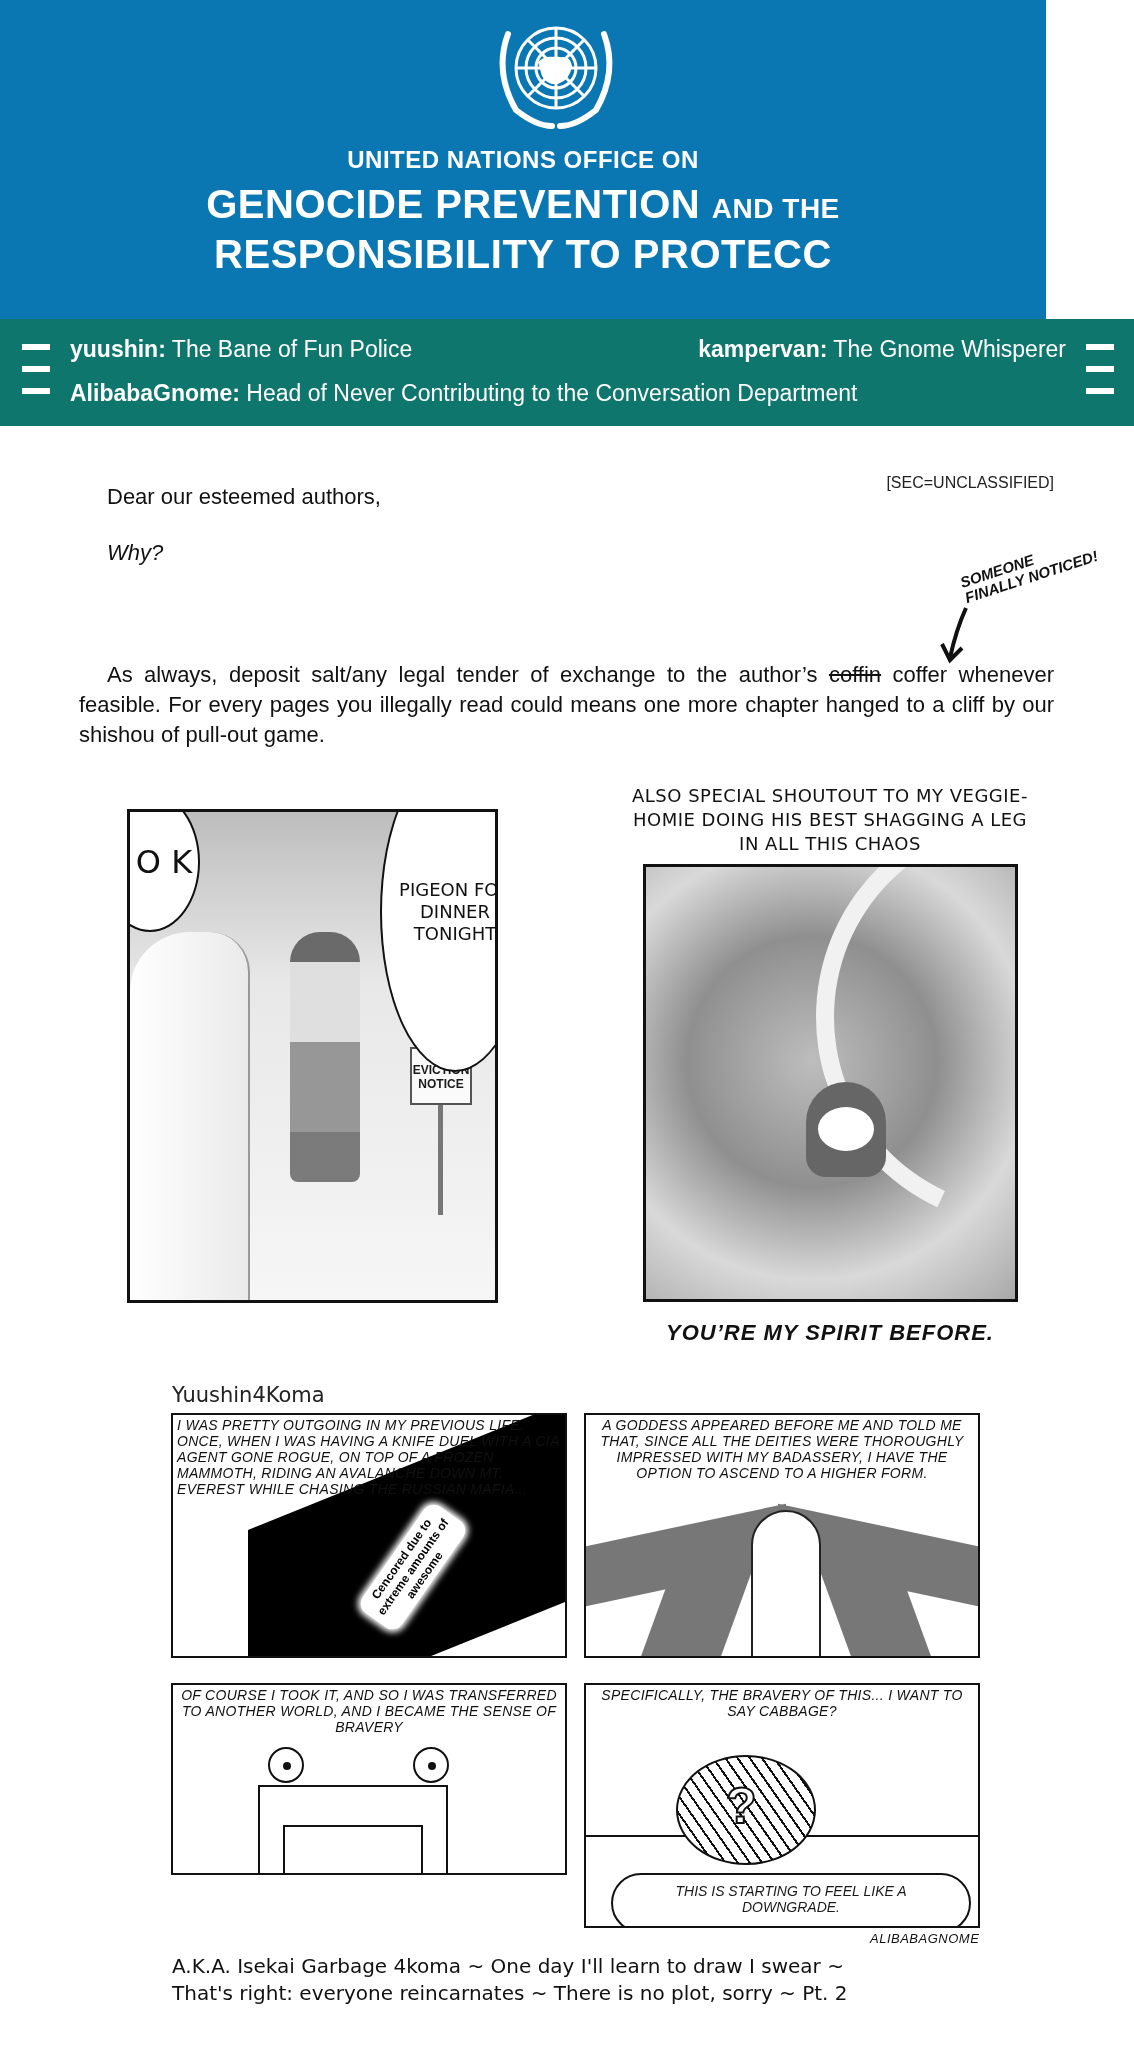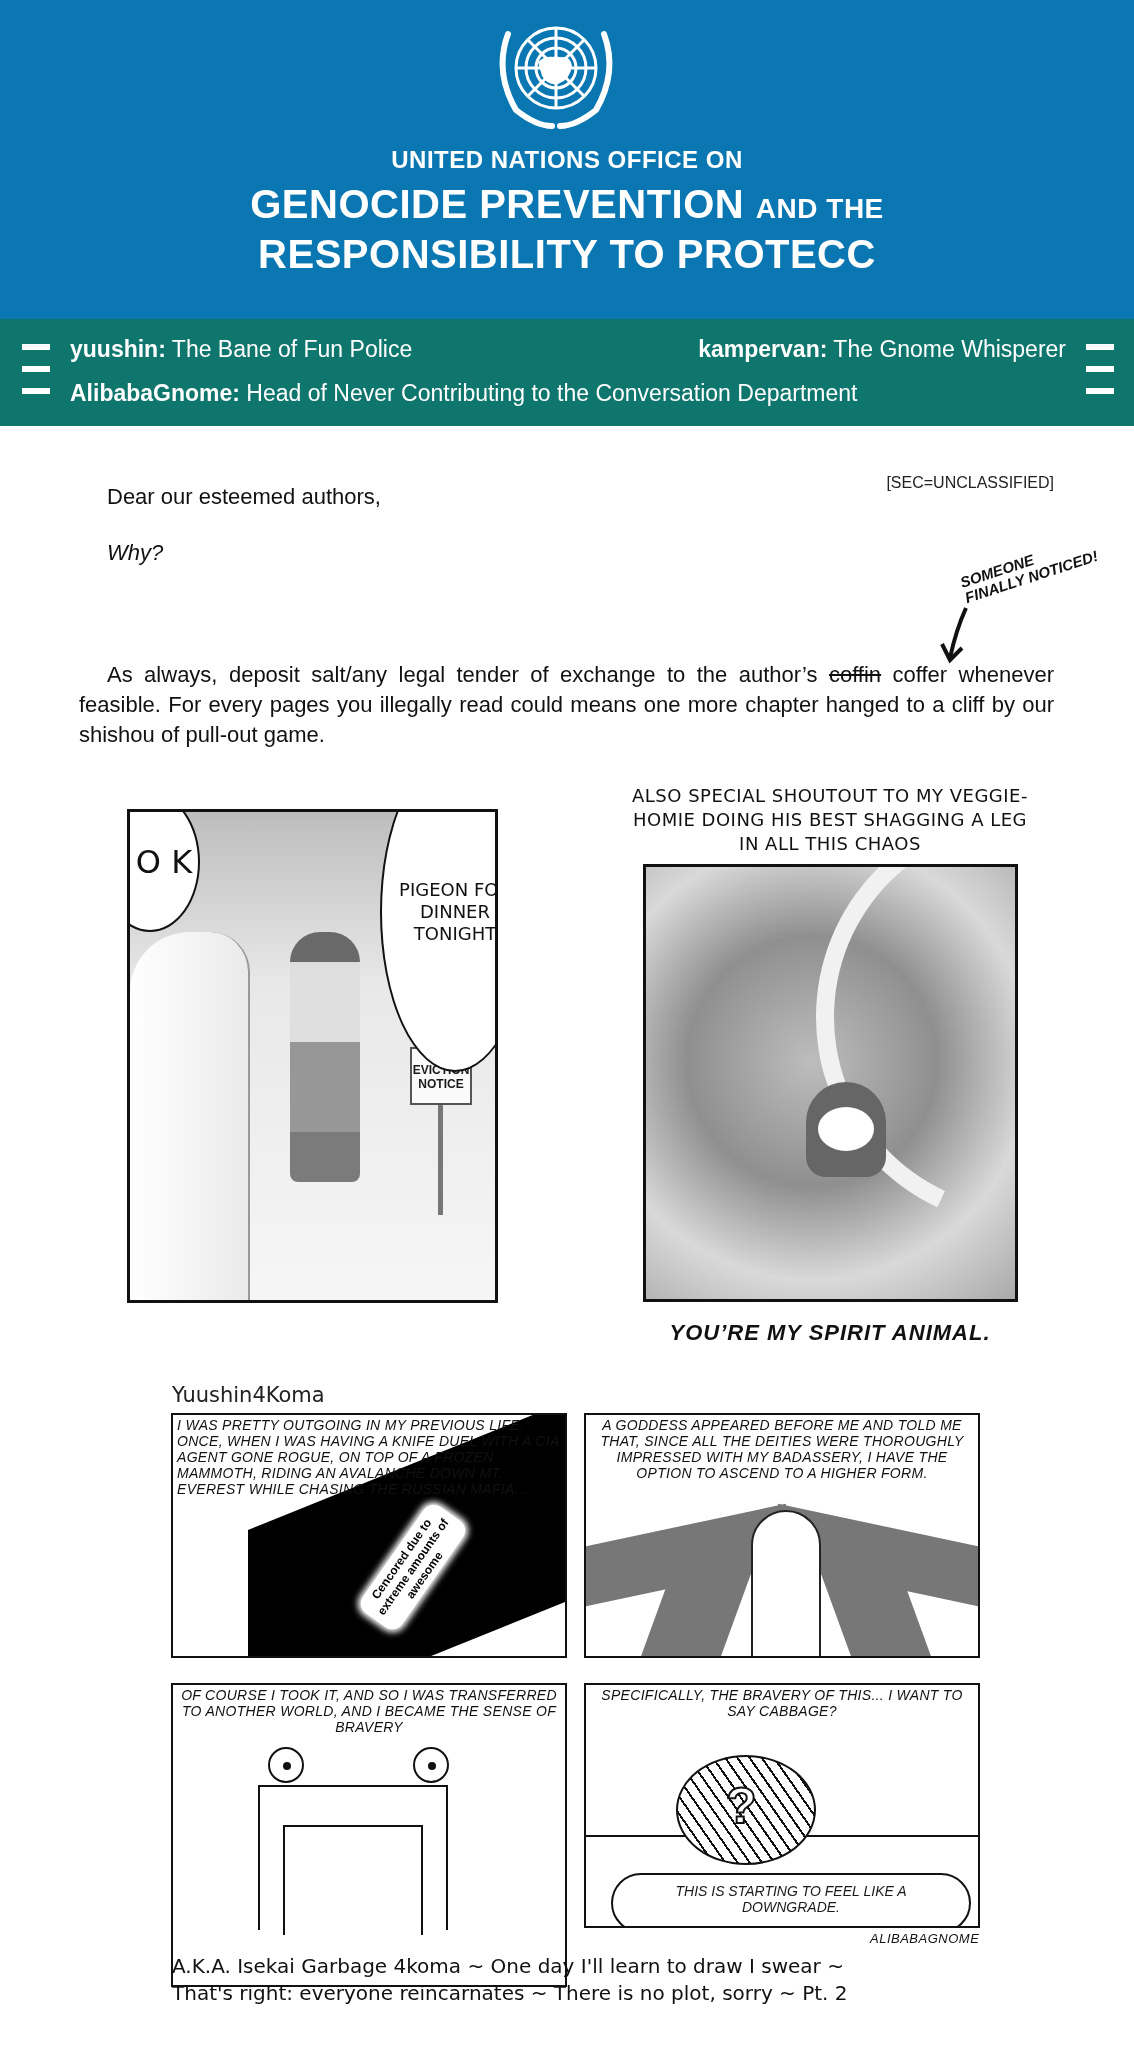--- a/index.html
+++ b/index.html
@@ -1,20 +1,20 @@
 <!DOCTYPE html>
 <html><head>
 <meta charset="utf-8">
 <style>
   * { box-sizing: border-box; margin: 0; padding: 0; }
   html, body { width: 1134px; height: 2048px; background: #ffffff; overflow: hidden; }
   body { font-family: "Liberation Sans", sans-serif; color: #1a1a1a; position: relative; }
 
   
-  .hero { position: absolute; left: 0; top: 0; width: 1134px; height: 319px; background: #0a77b3; text-align: center; color: #fff; }
+  .hero { position: absolute; left: 0; top: 0; width: 1046px; height: 319px; background: #0a77b3; text-align: center; color: #fff; }
   .un-logo { position: absolute; left: 486px; top: 14px; width: 140px; height: 118px; }
   .hero-line1 { position: absolute; left: 0; width: 100%; top: 146px; font-size: 24px; font-weight: bold; letter-spacing: 0.5px; }
   .hero-line2 { position: absolute; left: 0; width: 100%; top: 182px; font-size: 40px; font-weight: bold; letter-spacing: 0.5px; }
   .hero-line2 .small { font-size: 28px; }
   .hero-line3 { position: absolute; left: 0; width: 100%; top: 232px; font-size: 40px; font-weight: bold; letter-spacing: 0.5px; }
 
   
   .credits { position: absolute; left: 0; top: 319px; width: 1134px; height: 107px; background: #0f766e; color: #fff; font-size: 23px; }
   .credits b { font-weight: bold; }
   .credit { position: absolute; white-space: nowrap; }
@@ -56,21 +56,21 @@
   .arc { position: absolute; left: 170px; top: -60px; width: 420px; height: 420px; border-radius: 50%; border: 18px solid #f1f1f1; border-right-color: transparent; border-bottom-color: transparent; transform: rotate(-20deg); }
   .cat { position: absolute; left: 160px; top: 215px; width: 80px; height: 95px; background: #666; border-radius: 40px 40px 20px 20px; }
   .cat-face { position: absolute; left: 172px; top: 240px; width: 56px; height: 44px; background: #fff; border-radius: 50%; }
   .spirit { position: absolute; left: 630px; top: 1320px; width: 400px; text-align: center; font-size: 22px; font-weight: bold; font-style: italic; color: #111; letter-spacing: 1px; }
 
   
   .koma-title { position: absolute; left: 172px; top: 1383px; font-family: "DejaVu Sans", sans-serif; font-size: 21px; color: #222; }
   .kp { position: absolute; border: 2px solid #111; background: #fff; overflow: hidden; }
   .kp1 { left: 171px; top: 1413px; width: 396px; height: 245px; }
   .kp2 { left: 584px; top: 1413px; width: 396px; height: 245px; background: #fff; }
-  .kp3 { left: 171px; top: 1683px; width: 396px; height: 304px; }
+  .kp3 { left: 171px; top: 1683px; width: 396px; height: 192px; }
   .kp4 { left: 584px; top: 1683px; width: 396px; height: 245px; }
   .kt { position: absolute; left: 4px; right: 4px; top: 2px; font-size: 14px; font-style: italic; line-height: 16px; color: #111; text-transform: uppercase; letter-spacing: 0.3px; }
   .kt.center { text-align: center; }
   .censor-shape { position: absolute; left: 75px; top: 115px; width: 360px; height: 200px; background: #000; transform: skewY(-22deg); transform-origin: left top; }
   .censor-label { position: absolute; left: 175px; top: 128px; width: 130px; padding: 3px 6px; background: #fff; color: #000; border-radius: 12px; font-size: 12px; font-weight: bold; line-height: 14px; text-align: center; transform: rotate(-55deg); box-shadow: 0 0 6px 3px #fff; }
   .beam { position: absolute; background: #777; }
   .goddess { position: absolute; left: 165px; top: 95px; width: 70px; height: 150px; background: #fff; border: 2px solid #222; border-radius: 35px 35px 0 0; }
   .sense-eye { position: absolute; width: 36px; height: 36px; border: 2px solid #111; border-radius: 50%; background: #fff; }
   .sense-eye::after { content: ""; position: absolute; left: 13px; top: 13px; width: 8px; height: 8px; background: #111; border-radius: 50%; }
   .sense-body { position: absolute; left: 85px; top: 100px; width: 190px; height: 145px; border: 2px solid #111; border-bottom: none; }
@@ -163,21 +163,21 @@
   <div class="bubble b-ok">O K</div>
   <div class="bubble b-pigeon">PIGEON FOR DINNER TONIGHT</div>
 </div>
 
 <div class="shout">ALSO SPECIAL SHOUTOUT TO MY VEGGIE-HOMIE DOING HIS BEST SHAGGING A LEG IN ALL THIS CHAOS</div>
 <div class="panel p-right">
   <div class="arc"></div>
   <div class="cat"></div>
   <div class="cat-face"></div>
 </div>
-<div class="spirit">YOU’RE MY SPIRIT ANIMAL.</div>
+<div class="spirit">YOU’RE MY SPIRIT BEFORE.</div>
 
 <div class="koma-title">Yuushin4Koma</div>
 
 <div class="kp kp1">
   <div class="censor-shape"></div>
   <div class="kt">I WAS PRETTY OUTGOING IN MY PREVIOUS LIFE. ONCE, WHEN I WAS HAVING A KNIFE DUEL WITH A CIA AGENT GONE ROGUE, ON TOP OF A FROZEN MAMMOTH, RIDING AN AVALANCHE DOWN MT. EVEREST WHILE CHASING THE RUSSIAN MAFIA...</div>
   <div class="censor-label">Cencored due to extreme amounts of awesome</div>
 </div>
 
 <div class="kp kp2">

